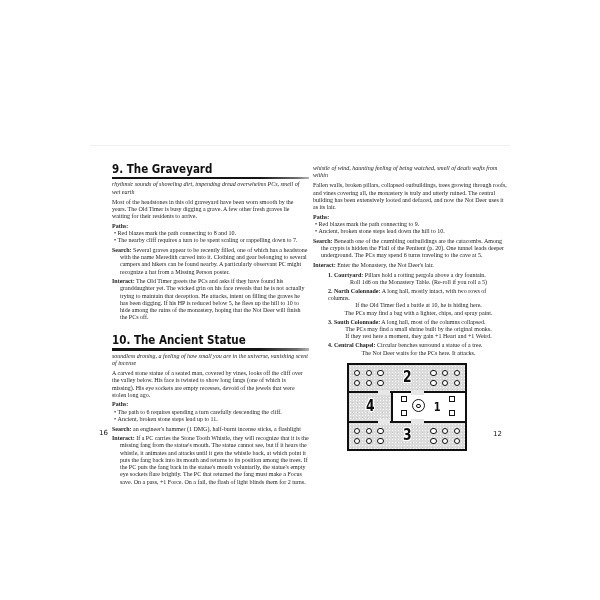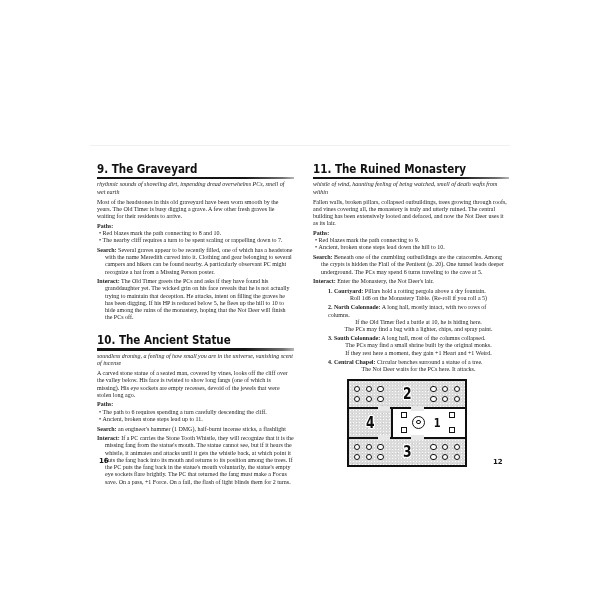--- a/index.html
+++ b/index.html
@@ -6,21 +6,21 @@
   body {
     width:600px; height:600px; background:#ffffff;
     font-family:"Liberation Serif", serif; color:#1c1c1c;
     position:relative; overflow:hidden;
   }
   .canvas { position:absolute; inset:0; }
 
   .spread-edge { position:absolute; left:90px; top:145px; width:420px; height:1px; background:#f1f1f1; }
 
   .page { position:absolute; top:163px; font-size:6px; line-height:7.2px; letter-spacing:0; }
-  .page-left  { left:97px;  width:197px; }
+  .page-left  { left:112px;  width:197px; }
   .page-right { left:313px; width:196px; }
 
   .title-rule { margin-bottom:2px; }
   .title-rule::after { content:""; display:block; height:2.6px; margin-top:1.5px;
     background:linear-gradient(90deg,#141414 75%,#6f6f6f 94%,#b5b5b5); }
   .section-title {
     margin:0; font-family:"DejaVu Sans", sans-serif; font-weight:800;
     font-size:11.5px; line-height:12px; display:inline-block;
     transform:scaleX(0.9); transform-origin:left center; white-space:nowrap; color:#111;
   }
@@ -73,22 +73,22 @@
   .fountain { position:absolute; left:19px; top:6.5px; width:11px; height:11px; border:1.2px solid #141414; border-radius:50%; }
   .fountain::after { content:""; position:absolute; left:3.2px; top:3.2px; width:2.6px; height:2.6px; border:1px solid #141414; border-radius:50%; }
   .num1 { position:absolute; left:40px; top:50%; transform:translateY(-50%) scaleX(0.82); font-size:12px; }
   .door { position:absolute; background:#e7e7e7; height:5px; }
   .door-t1 { left:29px; top:25px;    width:12px; }
   .door-t2 { left:62px; top:25px;    width:13px; }
   .door-b1 { left:29px; bottom:25px; width:12px; }
   .door-b2 { left:62px; bottom:25px; width:13px; }
 
   .pagenum {
-    position:absolute; font-family:"DejaVu Sans", sans-serif; font-weight:700;
-    font-size:7px; line-height:7px; color:#161616;margin-top:28px;
+    position:absolute; font-family:"DejaVu Sans", sans-serif; font-weight:400;
+    font-size:7px; line-height:7px; color:#161616;
   }
   .pagenum-left  { left:99px;  top:430px; }
   .pagenum-right { left:493px; top:431px; }
 </style>
 </head>
 <body>
 
 <div class="canvas">
   <div class="spread-edge"></div>
 
@@ -122,23 +122,20 @@
       </ul>
       <p class="hang"><b class="lead">Search:</b> <span>an engineer's hammer (1 DMG), half-burnt incense sticks, a flashlight</span></p>
       <p class="hang"><b class="lead">Interact:</b> <span>If a PC carries the Stone Tooth Whistle, they will recognize that it is the missing fang from the statue's mouth. The statue cannot see, but if it hears the whistle, it animates and attacks until it gets the whistle back, at which point it puts the fang back into its mouth and returns to its position among the trees. If the PC puts the fang back in the statue's mouth voluntarily, the statue's empty eye sockets flare brightly. The PC that returned the fang must make a Focus save. On a pass, +1 Force. On a fail, the flash of light blinds them for 2 turns.</span></p>
     </div>
 
   </div>
 
   <div class="page page-right">
 
     <div class="section">
-      <div class="title-rule">
-        <h2 class="section-title">11. The Ruined Monastery</h2>
-      </div>
       <div class="sensory">whistle of wind, haunting feeling of being watched, smell of death wafts from within</div>
       <p>Fallen walls, broken pillars, collapsed outbuildings, trees growing through roofs, and vines covering all, the monastery is truly and utterly ruined. The central building has been extensively looted and defaced, and now the Not Deer uses it as its lair.</p>
       <div class="label">Paths:</div>
       <ul class="paths">
         <li>Red blazes mark the path connecting to 9.</li>
         <li>Ancient, broken stone steps lead down the hill to 10.</li>
       </ul>
       <p class="hang"><b class="lead">Search:</b> <span>Beneath one of the crumbling outbuildings are the catacombs. Among the crypts is hidden the Flail of the Penitent (p. 20). One tunnel leads deeper underground. The PCs may spend 6 turns traveling to the cave at 5.</span></p>
       <p class="hang"><b class="lead">Interact:</b> <span>Enter the Monastery, the Not Deer's lair.</span></p>
 

